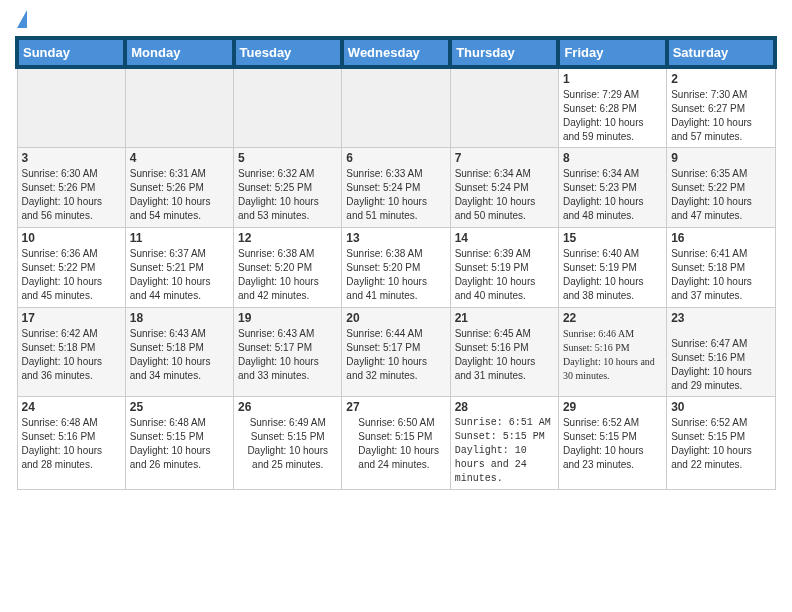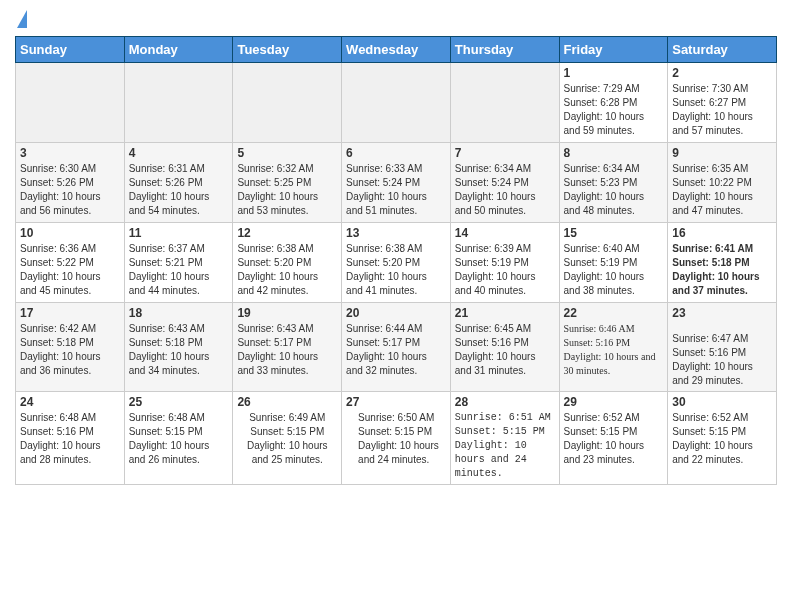--- a/index.html
+++ b/index.html
@@ -61,21 +61,21 @@
       width: 100%;
       border-collapse: collapse;
     }
     .calendar th {
       background-color: #4a90d9;
       color: #fff;
       padding: 5px 4px;
       font-size: 13px;
       font-weight: bold;
       text-align: left;
-      border: 1px solid #0c4a6e;
+      border: 4px solid #0c4a6e;
     }
     .calendar td {
       border: 1px solid #ccc;
       vertical-align: top;
       padding: 3px 4px;
       font-size: 10.5px;
       color: #333;
       width: calc(100% / 7);
       min-height: 80px;
       height: 80px;
@@ -184,21 +184,21 @@
           </td>
           <td>
             <span class="day-num">8</span>
             <div class="day-info" style="white-space: pre-line;">Sunrise: 6:34 AM
 Sunset: 5:23 PM
 Daylight: 10 hours and 48 minutes.</div>
           </td>
           <td>
             <span class="day-num">9</span>
             <div class="day-info" style="white-space: pre-line;">Sunrise: 6:35 AM
-Sunset: 10:22 PM
+Sunset: 5:22 PM
 Daylight: 10 hours and 47 minutes.</div>
           </td>
         </tr>
         <tr>
           <td>
             <span class="day-num">10</span>
             <div class="day-info" style="white-space: pre-line;">Sunrise: 6:36 AM
 Sunset: 5:22 PM
 Daylight: 10 hours and 45 minutes.</div>
           </td>
@@ -227,21 +227,21 @@
 Daylight: 10 hours and 40 minutes.</div>
           </td>
           <td>
             <span class="day-num">15</span>
             <div class="day-info" style="white-space: pre-line;">Sunrise: 6:40 AM
 Sunset: 5:19 PM
 Daylight: 10 hours and 38 minutes.</div>
           </td>
           <td>
             <span class="day-num">16</span>
-            <div class="day-info" style="white-space: pre-line; font-weight: bold;">Sunrise: 6:41 AM
+            <div class="day-info" style="white-space: pre-line;">Sunrise: 6:41 AM
 Sunset: 5:18 PM
 Daylight: 10 hours and 37 minutes.</div>
           </td>
         </tr>
         <tr>
           <td>
             <span class="day-num">17</span>
             <div class="day-info" style="white-space: pre-line;">Sunrise: 6:42 AM
 Sunset: 5:18 PM
 Daylight: 10 hours and 36 minutes.</div>

